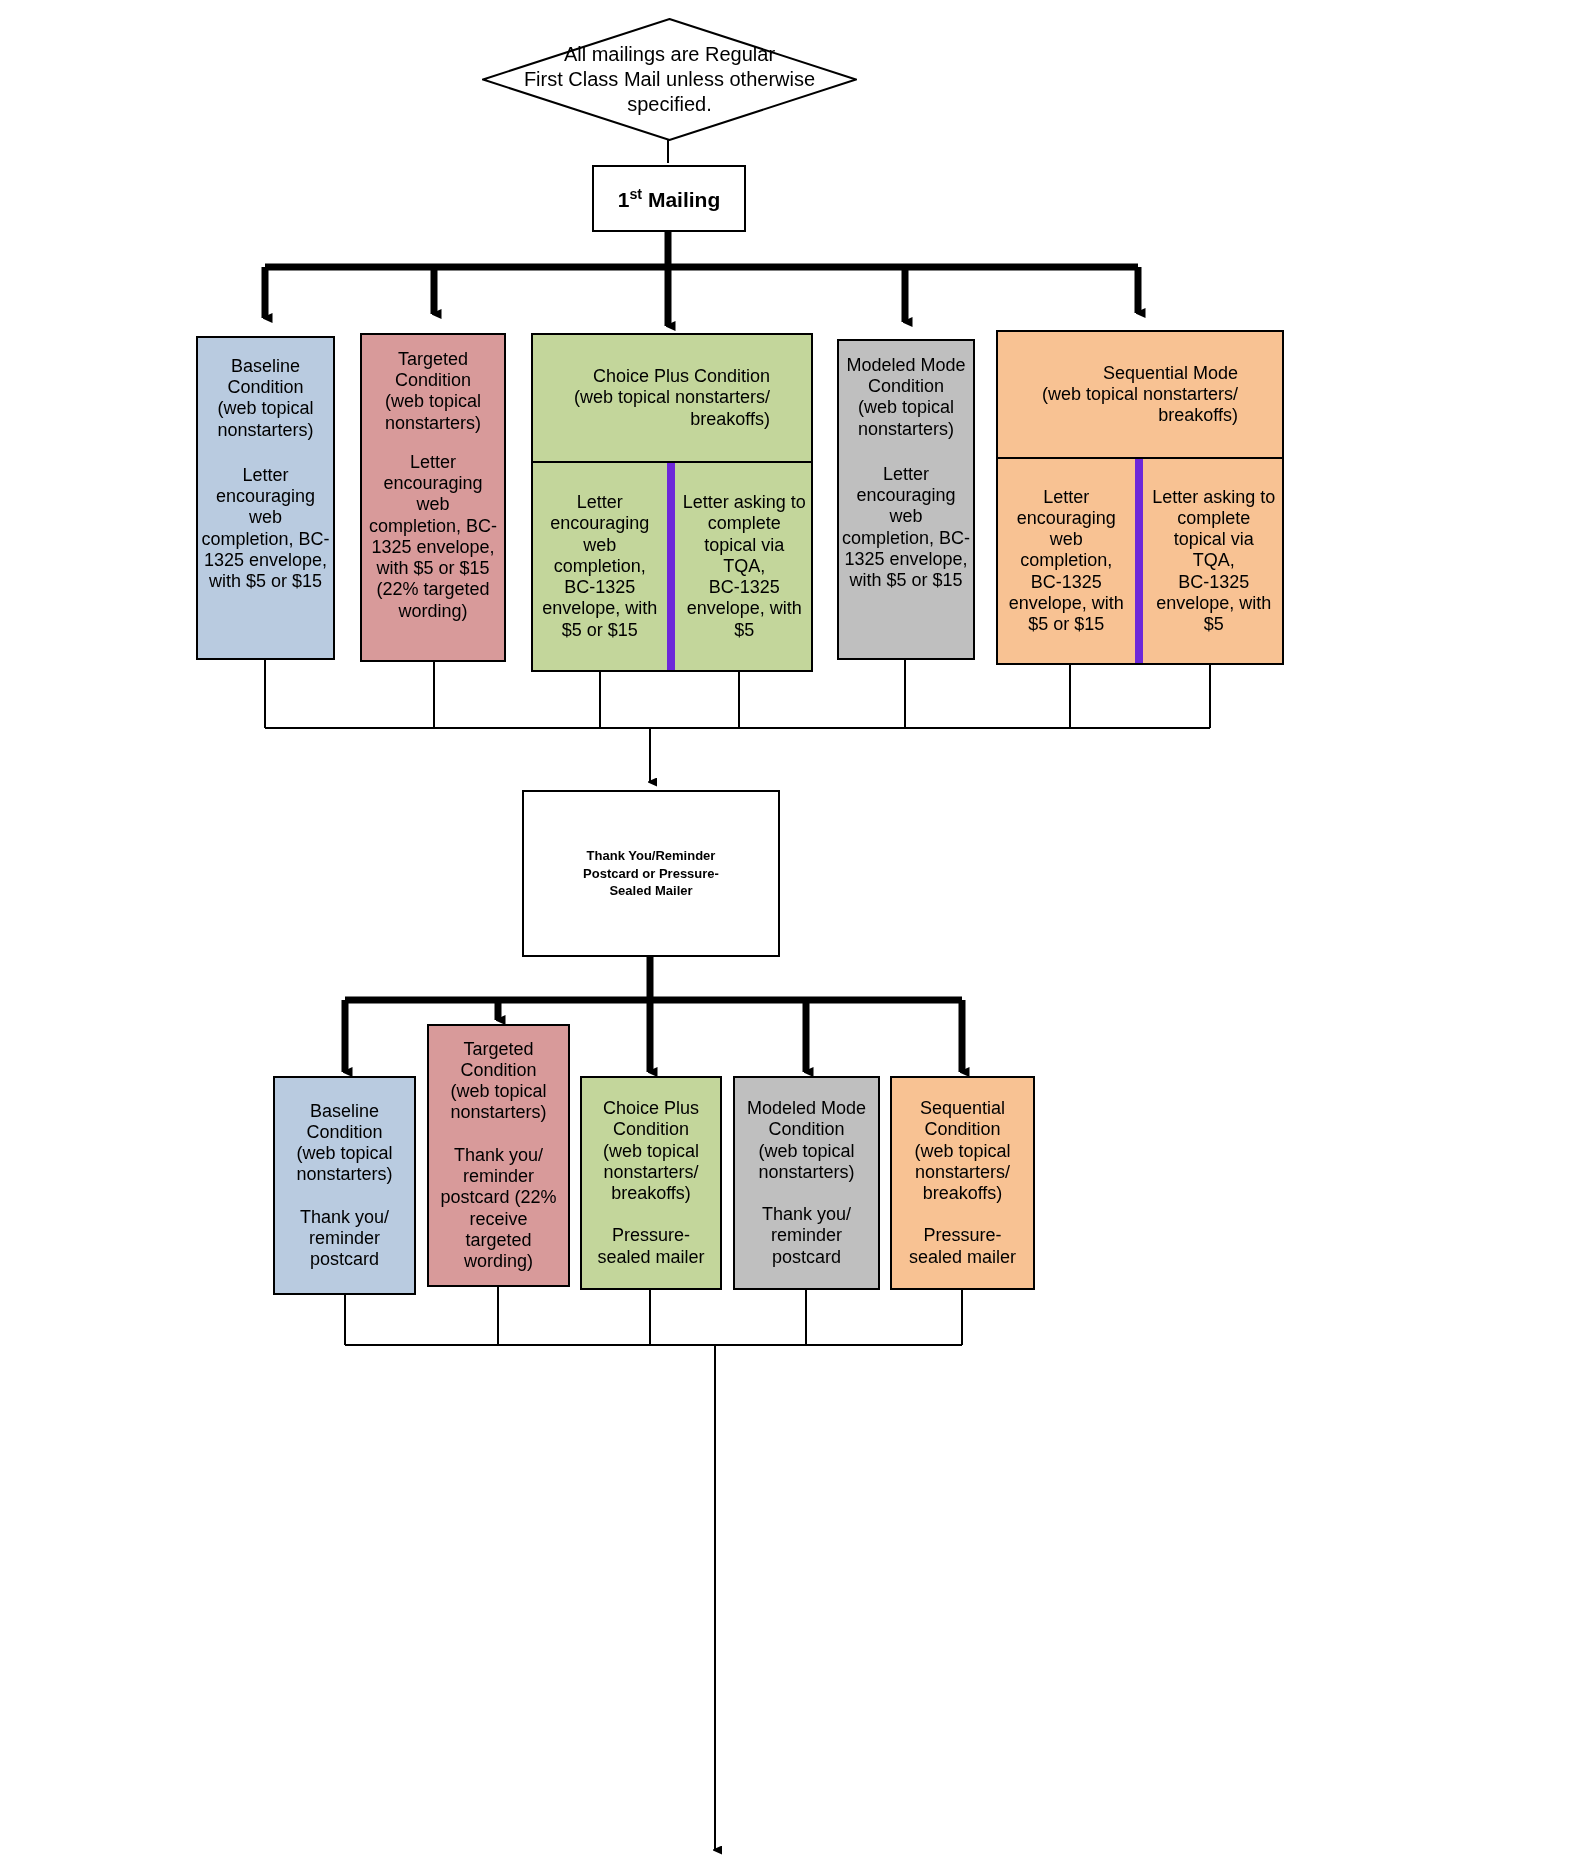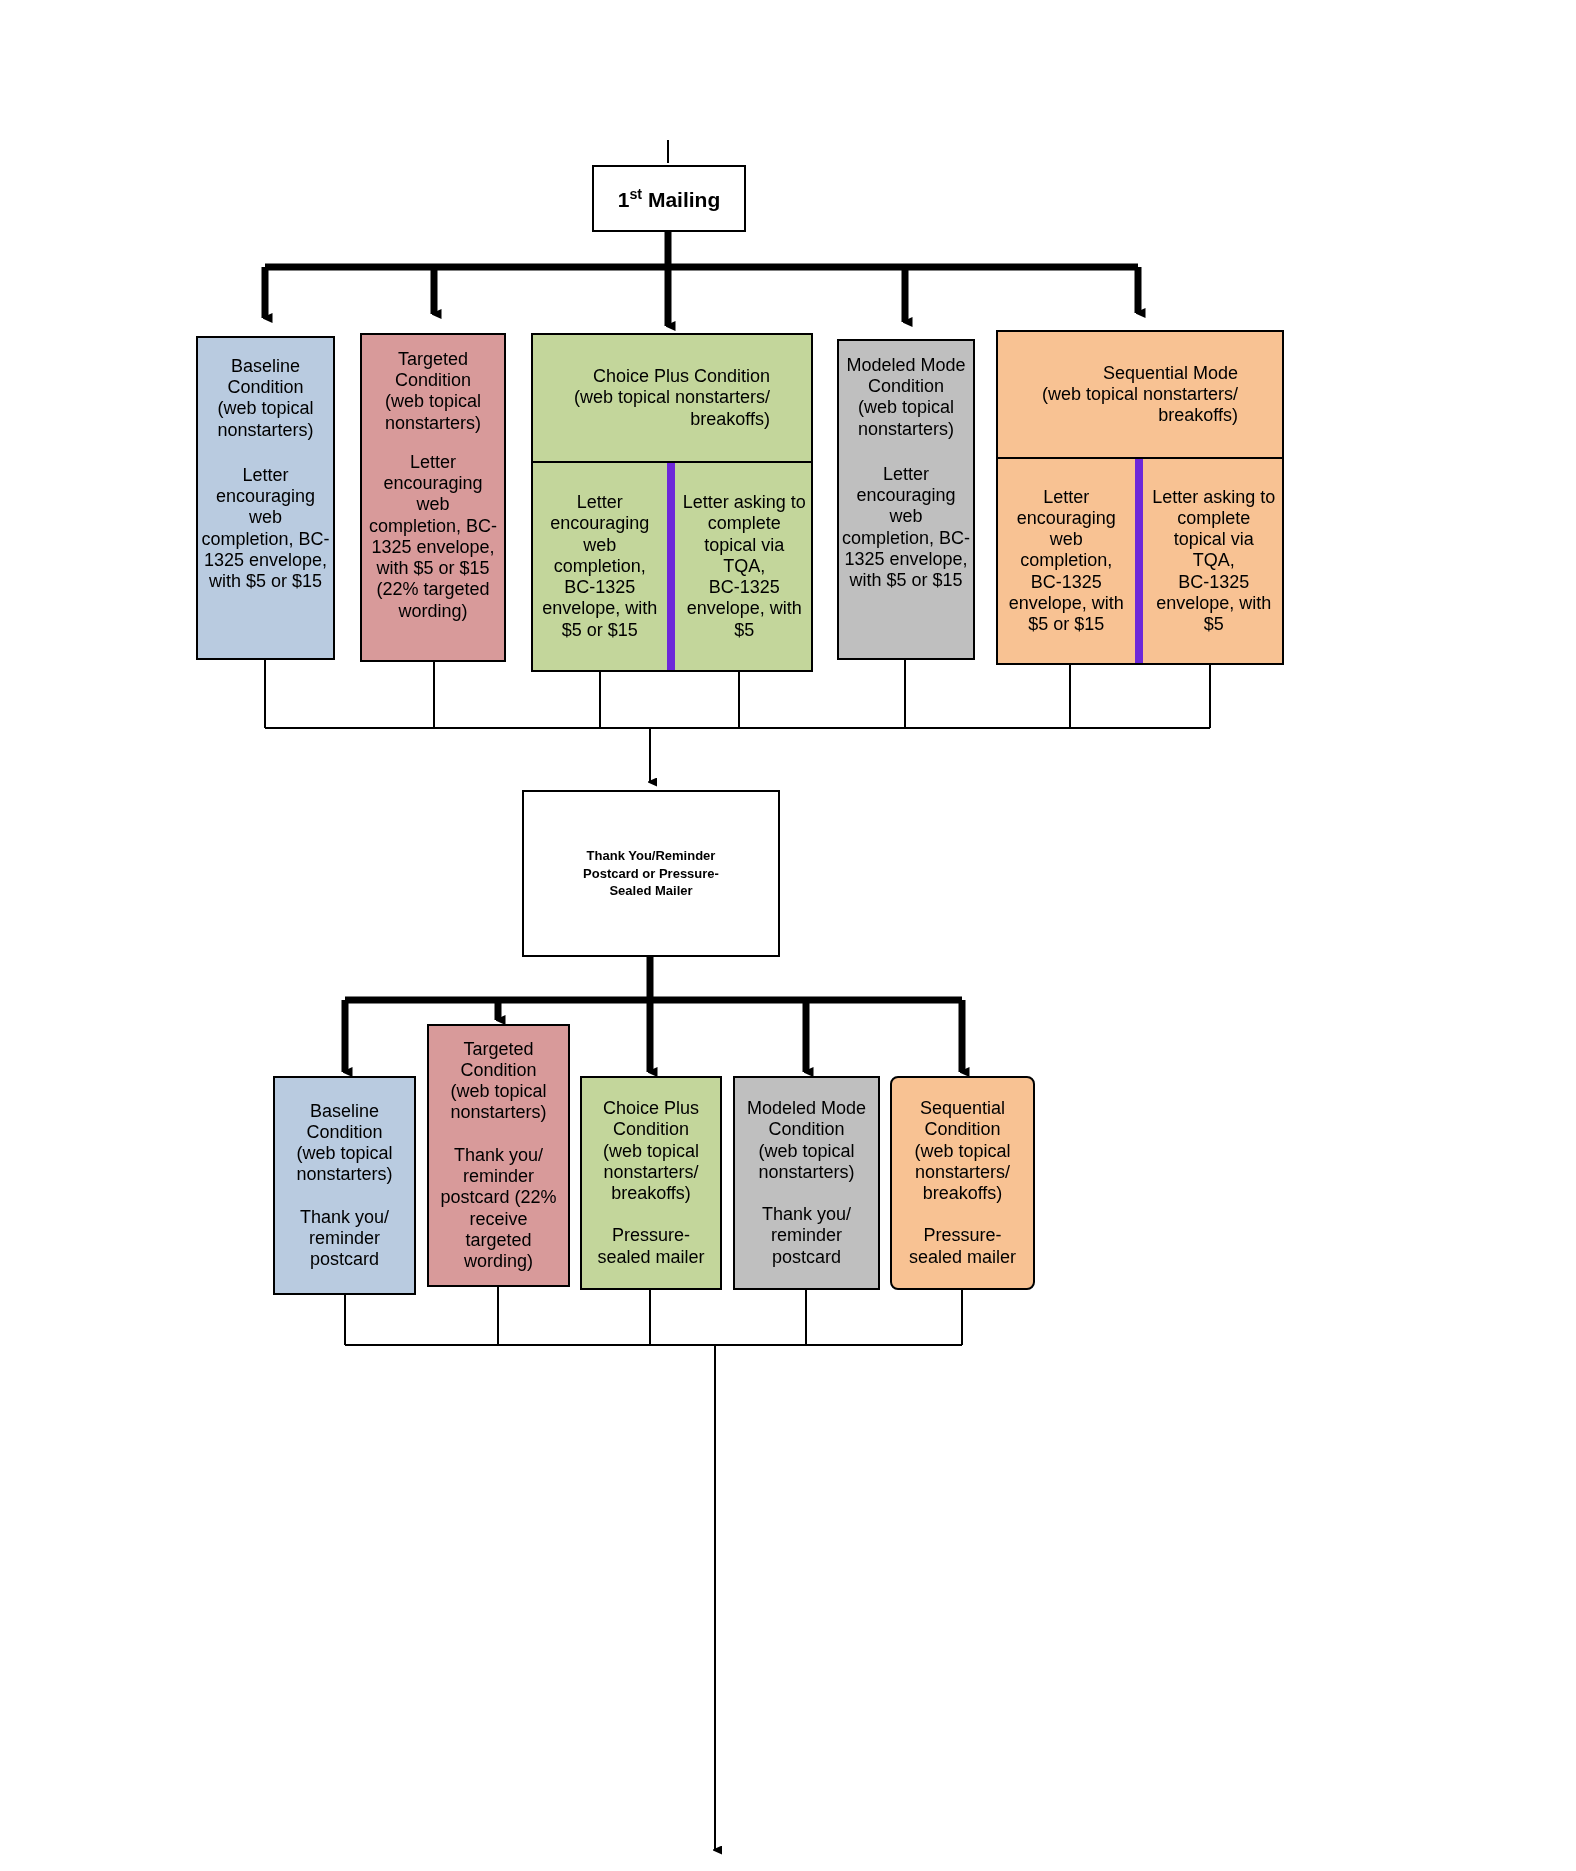--- a/index.html
+++ b/index.html
@@ -149,20 +149,28 @@
 
     <line x1="345" y1="1295" x2="345" y2="1345" stroke="#000" stroke-width="2"></line>
     <line x1="498" y1="1287" x2="498" y2="1345" stroke="#000" stroke-width="2"></line>
     <line x1="650" y1="1290" x2="650" y2="1345" stroke="#000" stroke-width="2"></line>
     <line x1="806" y1="1290" x2="806" y2="1345" stroke="#000" stroke-width="2"></line>
     <line x1="962" y1="1290" x2="962" y2="1345" stroke="#000" stroke-width="2"></line>
     <line x1="345" y1="1345" x2="962" y2="1345" stroke="#000" stroke-width="2"></line>
     <line x1="715" y1="1345" x2="715" y2="1850" stroke="#000" stroke-width="2" marker-end="url(#arrThin)"></line>
   </svg>
 
+  <div class="diamond-wrap" style="left:482px; top:18px; width:375px; height:123px;">
+    <svg width="375" height="123" viewBox="0 0 375 123" xmlns="http://www.w3.org/2000/svg">
+      <polygon points="187.5,1 374,61.5 187.5,122 1,61.5" fill="#ffffff" stroke="#000000" stroke-width="2"></polygon>
+    </svg>
+    <div class="diamond-text">All mailings are Regular
+First Class Mail unless otherwise
+specified.</div>
+  </div>
 
   <div class="plain-box" style="left:592px; top:165px; width:154px; height:67px; font-size:21px;">
     <span><span>1</span><span class="sup">st</span><span> Mailing</span></span>
   </div>
 
   <div class="node" style="left:196px; top:336px; width:139px; height:324px; background:#b9cbe0; font-size:18px; padding-top:18px;">
     <div class="txt">Baseline
 Condition
 (web topical
 nonstarters)</div>
@@ -289,21 +297,21 @@
     <div class="txt">Modeled Mode
 Condition
 (web topical
 nonstarters)
 
 Thank you/
 reminder
 postcard</div>
   </div>
 
-  <div class="node" style="left:890px; top:1076px; width:145px; height:214px; background:#f8c293; font-size:18px; justify-content:center; padding:6px 4px;border-radius:8px;">
+  <div class="node" style="left:890px; top:1076px; width:145px; height:214px; background:#f8c293; font-size:18px; justify-content:center; padding:6px 4px;">
     <div class="txt">Sequential
 Condition
 (web topical
 nonstarters/
 breakoffs)
 
 Pressure-
 sealed mailer</div>
   </div>
 

